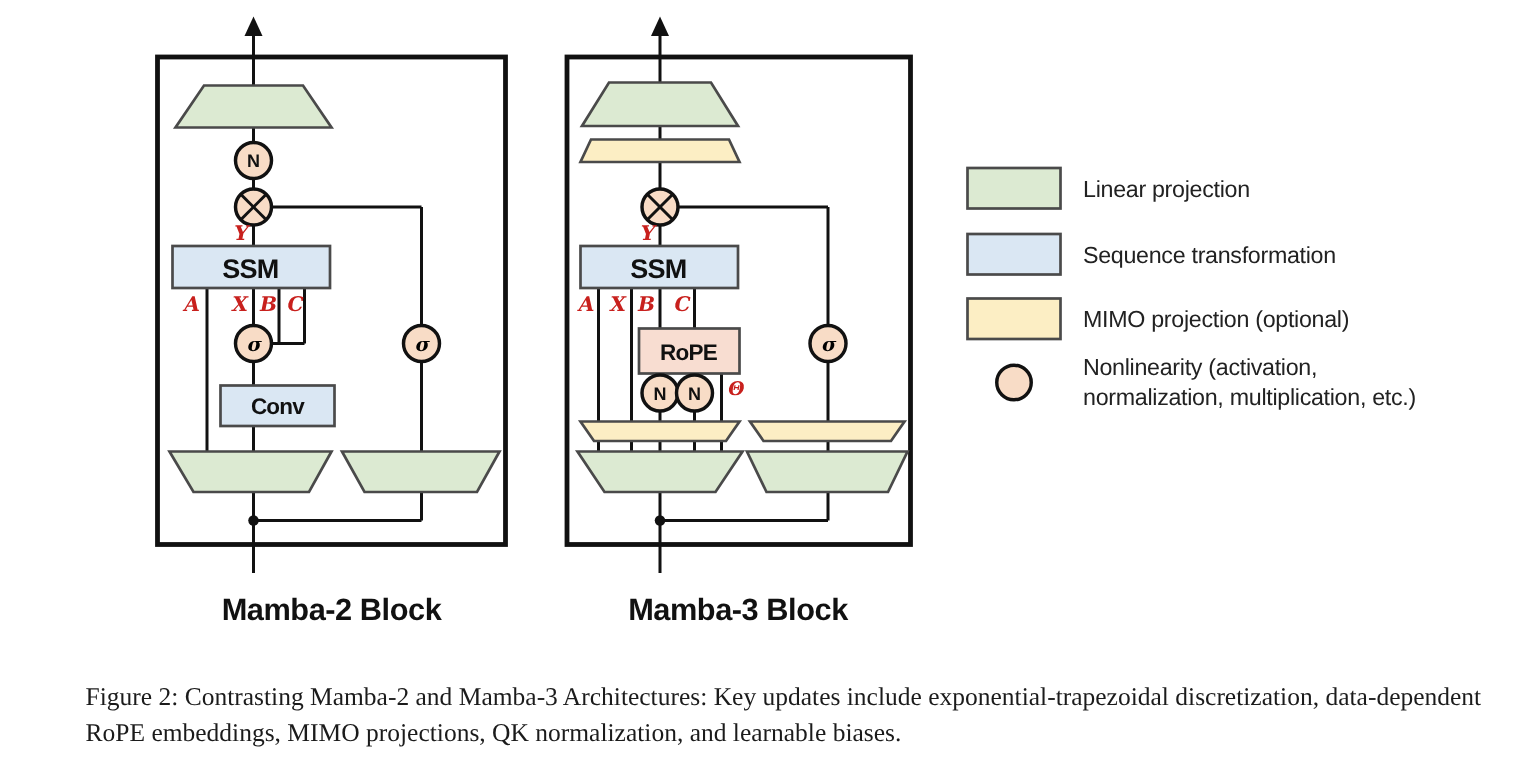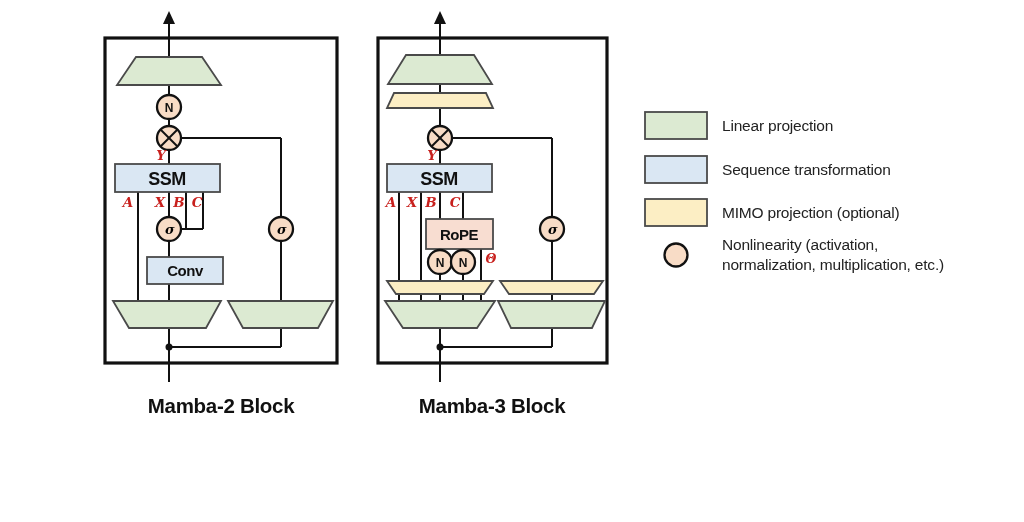--- a/index.html
+++ b/index.html
@@ -175,14 +175,15 @@
 
     <rect class="shape" x="645" y="199" width="62" height="27" fill="#fceec4"></rect>
     <text class="legend-label" x="722" y="218">MIMO projection (optional)</text>
 
     <circle class="node" cx="676" cy="255" r="11.5" fill="#f8dcc6"></circle>
     <text class="legend-label" x="722" y="250">Nonlinearity (activation,</text>
     <text class="legend-label" x="722" y="270">normalization, multiplication, etc.)</text>
   </g>
 </svg>
 
+<p class="caption">Figure 2: Contrasting Mamba-2 and Mamba-3 Architectures: Key updates include exponential-trapezoidal discretization, data-dependent RoPE embeddings, MIMO projections, QK normalization, and learnable biases.</p>
 
 </div>
 
 </body></html>

